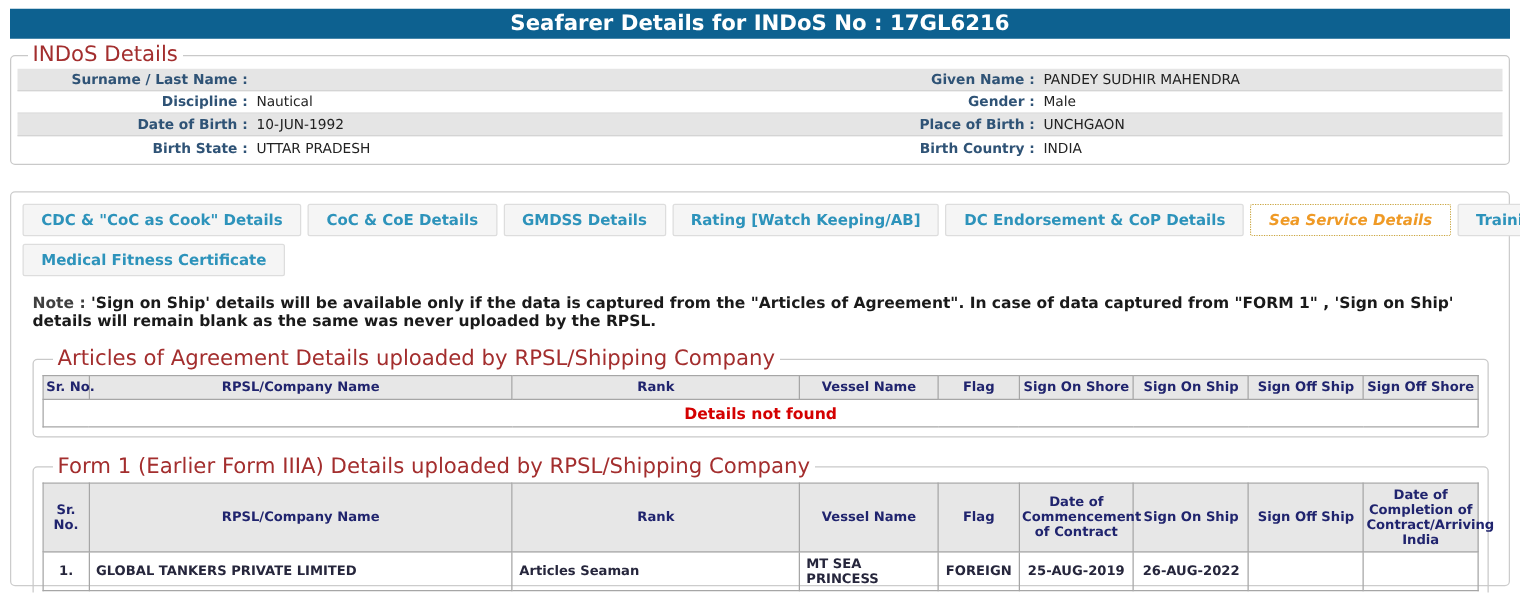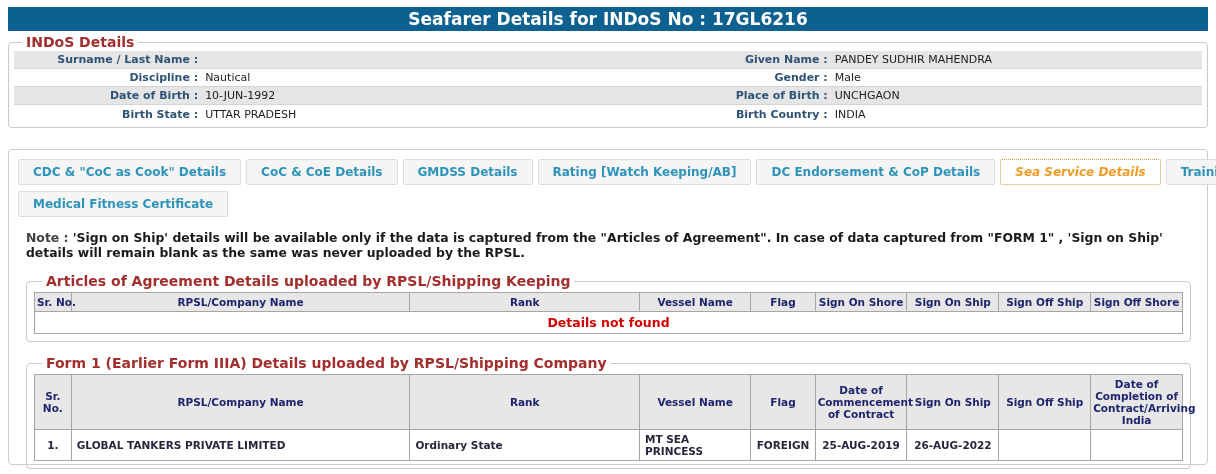--- a/index.html
+++ b/index.html
@@ -5,21 +5,21 @@
   * { box-sizing: border-box; margin: 0; padding: 0; }
   html,body { width:1216px; height:474px; background:#fff; overflow:hidden;
     font-family:"DejaVu Sans","Liberation Sans",sans-serif; }
 
   
   .title-bar { margin:7px 8px 0 8px; height:24px; background:#0d6190;
     color:#fff; font-size:17px; font-weight:bold; text-align:center; line-height:24px; }
 
   
   fieldset { border:1px solid #c9c9c9; border-radius:4px; }
-  legend { color:#a32e2e; font-weight:bold; font-size:14px; padding:0 4px; margin-left:8px; }
+  legend { color:#a32e2e; font-weight:normal; font-size:17px; padding:0 4px; margin-left:8px; }
 
   .indos { margin:3px 8px 0 8px; padding:1px 5px 4px 5px; }
   .indos-row { height:18px; display:flex; align-items:center; border-bottom:1px solid #d4d4d4; }
   .indos-row:last-child { border-bottom:none; }
   .indos-row.stripe { background:#e5e5e5; }
   .indos-cell { width:50%; display:flex; align-items:center; height:100%; }
   .indos-cell .lbl { font-weight:bold; color:#2f5376; font-size:11px; text-align:right; }
   .indos-cell:first-child .lbl { width:31%; }
   .indos-cell:last-child .lbl { width:37%; }
   .indos-cell .val { color:#222; font-size:11px; padding-left:7px; }
@@ -109,21 +109,21 @@
     <div class="tab active">Sea Service Details</div>
     <div class="tab">Training Details</div>
   </div>
   <div class="tab-row">
     <div class="tab">Medical Fitness Certificate</div>
   </div>
 
   <p class="note"><span class="note-label">Note :</span> <span>'Sign on Ship' details will be available only if the data is captured from the "Articles of Agreement". In case of data captured from "FORM 1" , 'Sign on Ship' details will remain blank as the same was never uploaded by the RPSL.</span></p>
 
   <fieldset class="tbl-fieldset">
-    <legend>Articles of Agreement Details uploaded by RPSL/Shipping Keeping</legend>
+    <legend>Articles of Agreement Details uploaded by RPSL/Shipping Company</legend>
     <table id="articles-table">
       <colgroup>
         <col class="c-sr">
           <col class="c-company">
           <col class="c-rank">
           <col class="c-vessel">
         <col class="c-flag">
           <col class="c-w6">
           <col class="c-w7">
           <col class="c-w8">
@@ -170,21 +170,21 @@
         <th>Vessel Name</th>
         <th>Flag</th>
         <th>Date of Commencement of Contract</th>
         <th>Sign On Ship</th>
         <th>Sign Off Ship</th>
         <th>Date of Completion of Contract/Arriving India</th>
       </tr>
       <tr>
         <td class="center">1.</td>
         <td>GLOBAL TANKERS PRIVATE LIMITED</td>
-        <td>Ordinary State</td>
+        <td>Articles Seaman</td>
         <td>MT SEA PRINCESS</td>
         <td class="center">FOREIGN</td>
         <td class="center">25-AUG-2019</td>
         <td class="center">26-AUG-2022</td>
         <td class="center"></td>
         <td class="center"></td>
       </tr>
     </tbody>
       </table>
   </fieldset>

